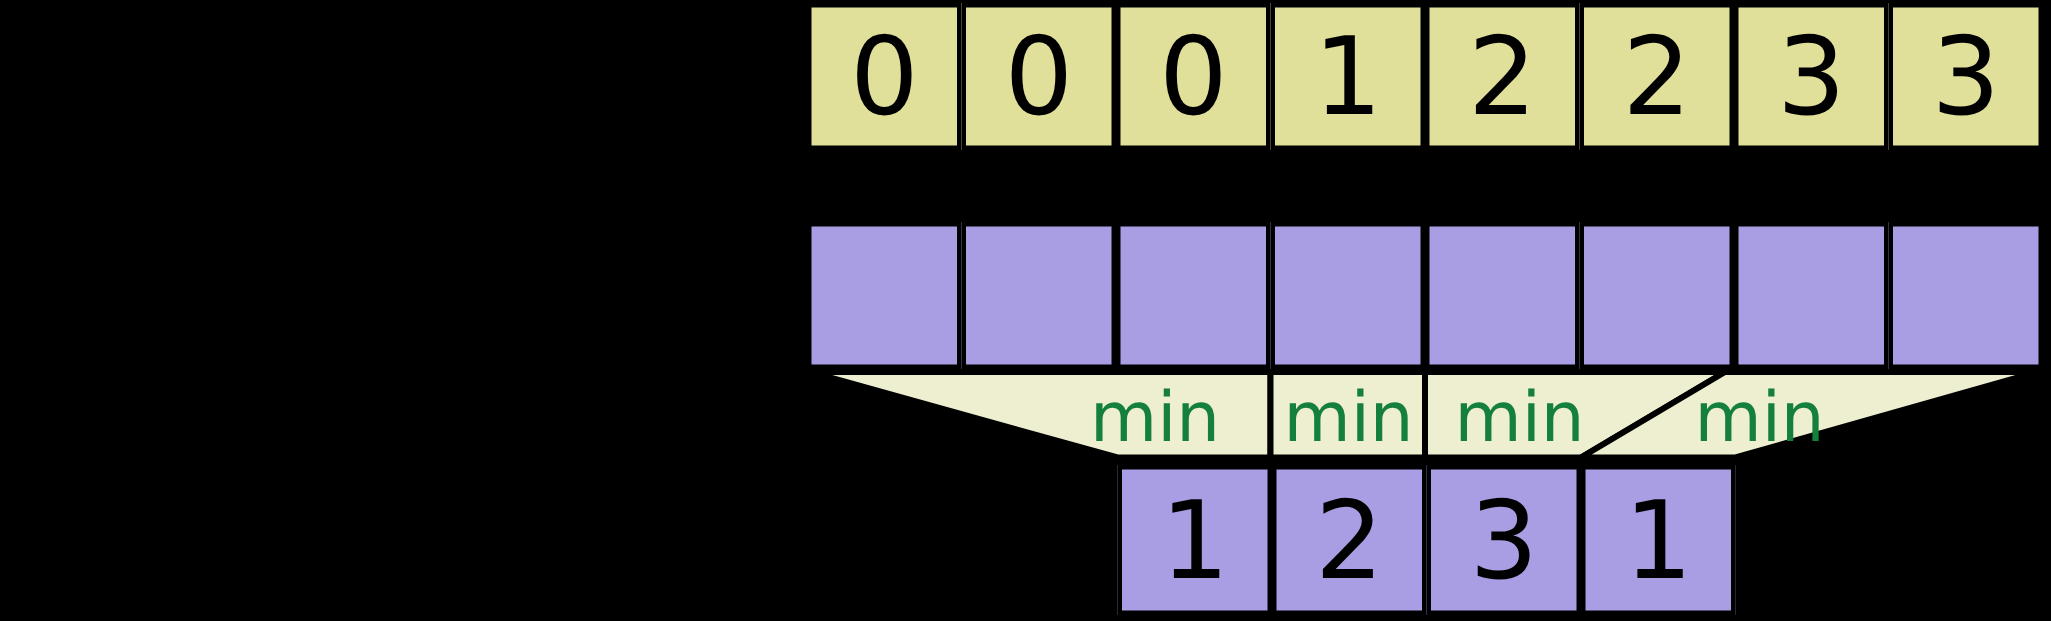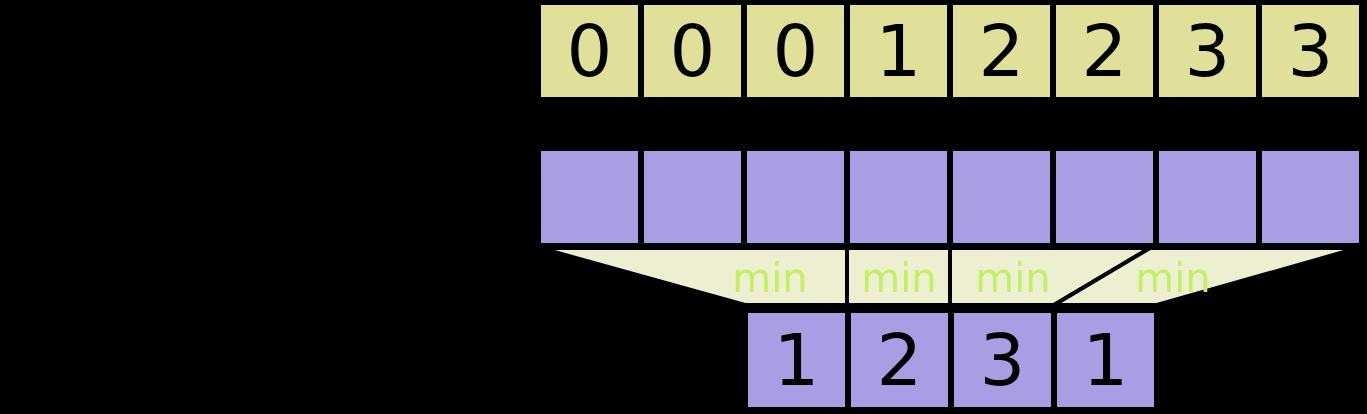--- a/index.html
+++ b/index.html
@@ -36,23 +36,23 @@
   .minband {
     position: absolute;
     left: 0;
     top: 0;
     width: 1367px;
     height: 414px;
     pointer-events: none;
   }
   .min-label {
     position: absolute;
-    font-size: 40px;
+    font-size: 46px;
     line-height: 1;
-    color: #bef264;
+    color: #15803d;
     font-family: "DejaVu Sans", sans-serif;
     display: flex;
     align-items: center;
     justify-content: center;
     user-select: none;
     text-align: right;
   }
 </style>
 </head>
 <body>

